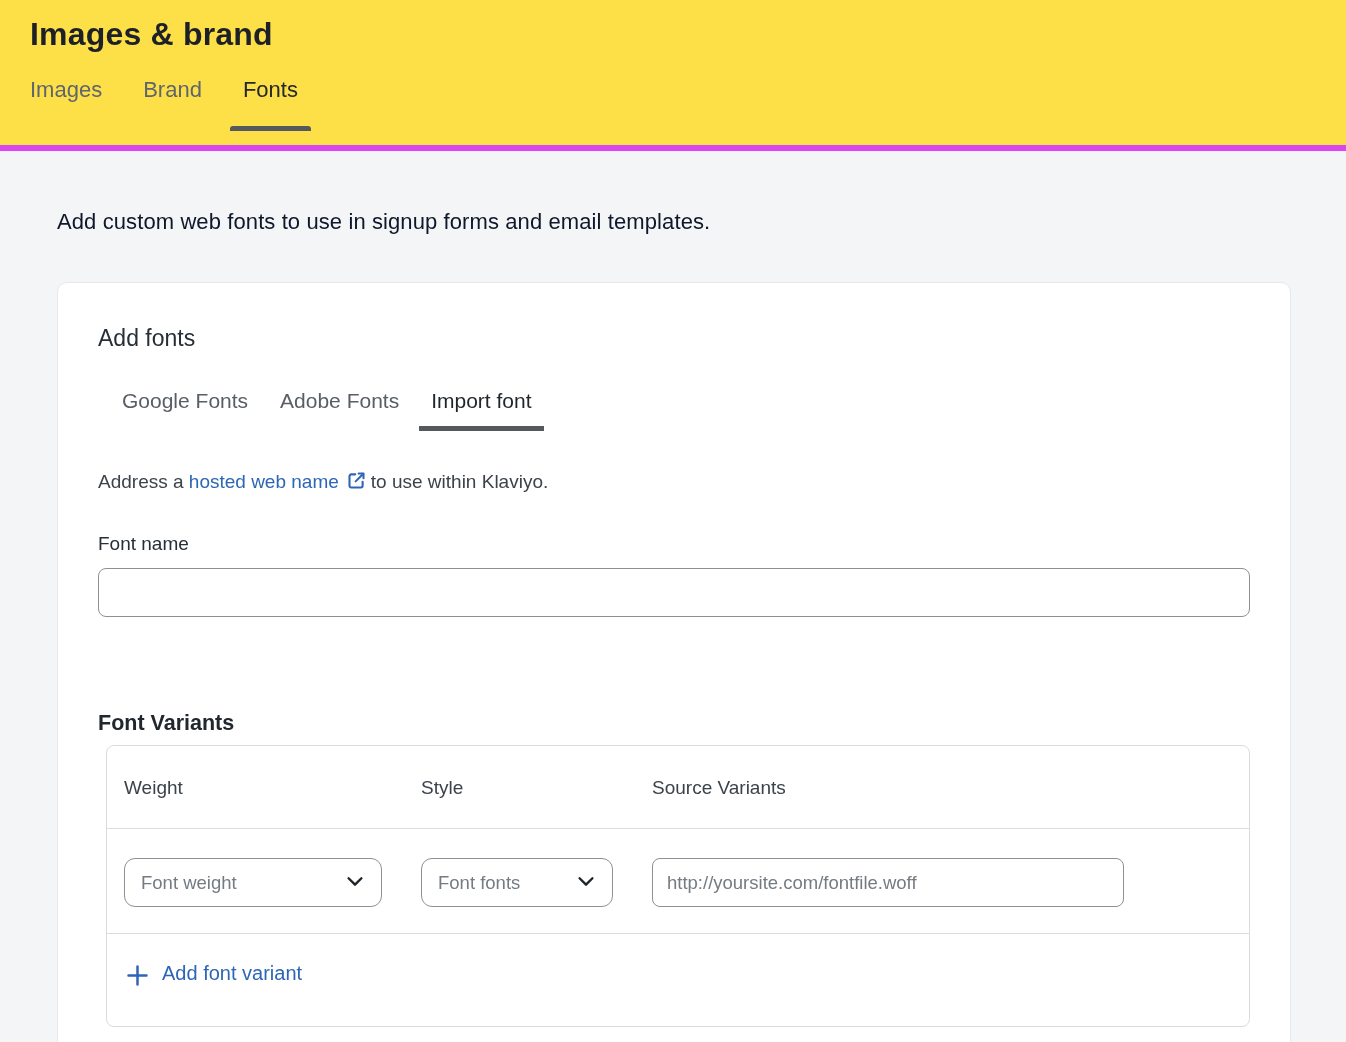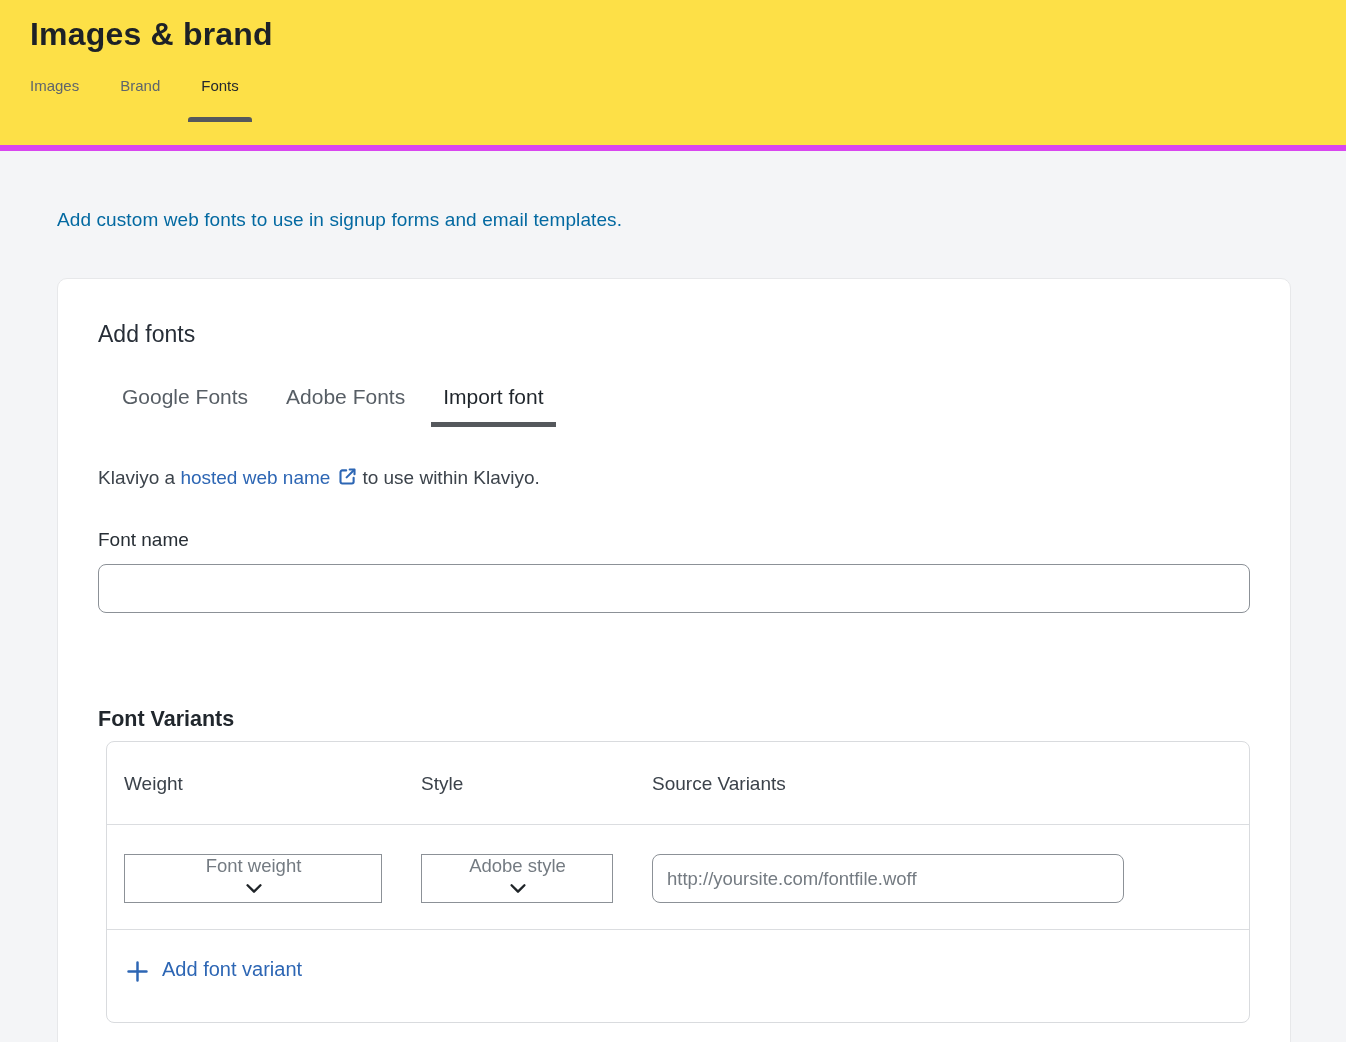--- a/index.html
+++ b/index.html
@@ -23,61 +23,61 @@
     color:#1d2127;
     letter-spacing:.2px;
   }
   .page-tabs {
     display:flex;
     gap:41px;
     margin-top:24px;
   }
   .page-tab {
     position:relative;
-    font-size:15px;
+    font-size:22px;
     color:#5f656c;
     padding-bottom:28px;
     cursor:pointer;
     white-space:nowrap;
   }
   .page-tab.active { color:#23282e; }
   .page-tab.active::after {
     content:"";
     position:absolute;
     left:-13px; right:-13px; bottom:0;
     height:5px;
     background:#55585c;
     border-radius:3px 3px 0 0;
   }
 
   
   .page-body { padding:58px 55px 0 57px; }
   .page-description {
-    font-size:19px;
-    color:#0369a1;
+    font-size:22px;
+    color:#0f172a;
     letter-spacing:.1px;
   }
 
   
   .card {
     margin-top:47px;
     width:1234px;
     background:#ffffff;
     border:1px solid #e7e8ea;
     border-radius:10px;
     padding:42px 40px 60px;
   }
   .card-title {
     font-size:23px;
     font-weight:400;
     color:#272e37;
   }
   .card-tabs {
     display:flex;
-    gap:14px;
+    gap:8px;
     margin:37px 0 0 12px;
   }
   .card-tab {
     position:relative;
     font-size:21px;
     color:#575e65;
     padding:0 12px 18px;
     cursor:pointer;
     white-space:nowrap;
   }
@@ -150,28 +150,27 @@
     font-size:19px;
     color:#3b424a;
   }
   .vt-body {
     border-top:1px solid #dbdde0;
     padding:29px 0 26px;
   }
   .select-box {
     height:49px;
     border:1px solid #8c9197;
-    border-radius:0;
+    border-radius:11px;
     background:#fff;
     display:flex;
     align-items:center;
     justify-content:space-between;
     padding:0 15px 0 16px;
     cursor:pointer;
-    flex-direction:column;
   }
   .select-box .sel-text {
     font-size:18.5px;
     color:#747b82;
   }
   .w-weight { width:258px; }
   .w-style  { width:192px; }
   .source-input {
     width:472px;
     height:49px;
@@ -216,21 +215,21 @@
 
   <div class="card">
     <h2 class="card-title">Add fonts</h2>
 
     <div class="card-tabs">
       <div class="card-tab">Google Fonts</div>
       <div class="card-tab">Adobe Fonts</div>
       <div class="card-tab active">Import font</div>
     </div>
 
-    <div class="intro-line"><span>Klaviyo a</span>
+    <div class="intro-line"><span>Address a</span>
       <a class="intro-link">hosted web name</a><span class="ext-icon"><svg width="21" height="21" viewBox="0 0 24 24" fill="none" stroke="#2d66b4" stroke-width="2.4" stroke-linecap="round" stroke-linejoin="round">
             <path d="M19 13.5V18a 2 2 0 0 1-2 2H6a2 2 0 0 1-2-2V7a2 2 0 0 1 2-2h4.5"></path>
             <path d="M14.5 4H20v5.5"></path>
             <path d="M19.5 4.5L11 13"></path>
           </svg></span><span>to use within Klaviyo.</span></div>
 
     <div class="field-label">Font name</div>
     <input class="text-input" type="text" value="" style="">
 
     <div class="variants-title">Font Variants</div>
@@ -246,21 +245,21 @@
         <div class="vt-cell">
           <div class="select-box w-weight">
             <span class="sel-text">Font weight</span>
             <span class="chev"><svg width="22" height="22" viewBox="0 0 24 24" fill="none" stroke="#1f2428" stroke-width="2.6" stroke-linecap="round" stroke-linejoin="round">
                   <path d="M5 9l7 7 7-7"></path>
                 </svg></span>
           </div>
         </div>
         <div class="vt-cell">
           <div class="select-box w-style">
-            <span class="sel-text">Adobe style</span>
+            <span class="sel-text">Font fonts</span>
             <span class="chev"><svg width="22" height="22" viewBox="0 0 24 24" fill="none" stroke="#1f2428" stroke-width="2.6" stroke-linecap="round" stroke-linejoin="round">
                   <path d="M5 9l7 7 7-7"></path>
                 </svg></span>
           </div>
         </div>
         <div class="vt-cell">
           <input class="source-input" type="text" placeholder="http://yoursite.com/fontfile.woff" style="">
         </div>
       </div>
 

